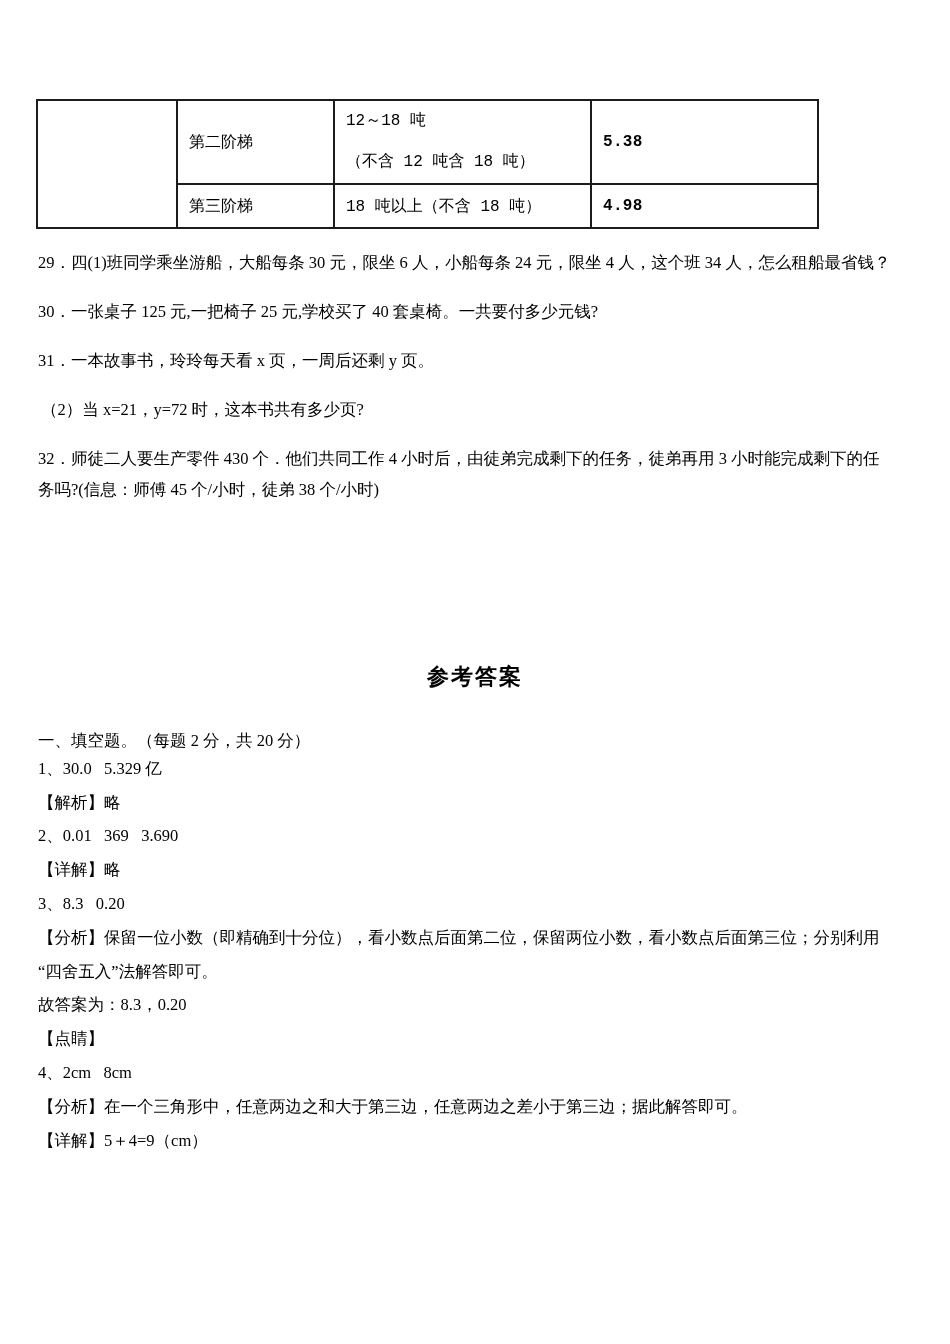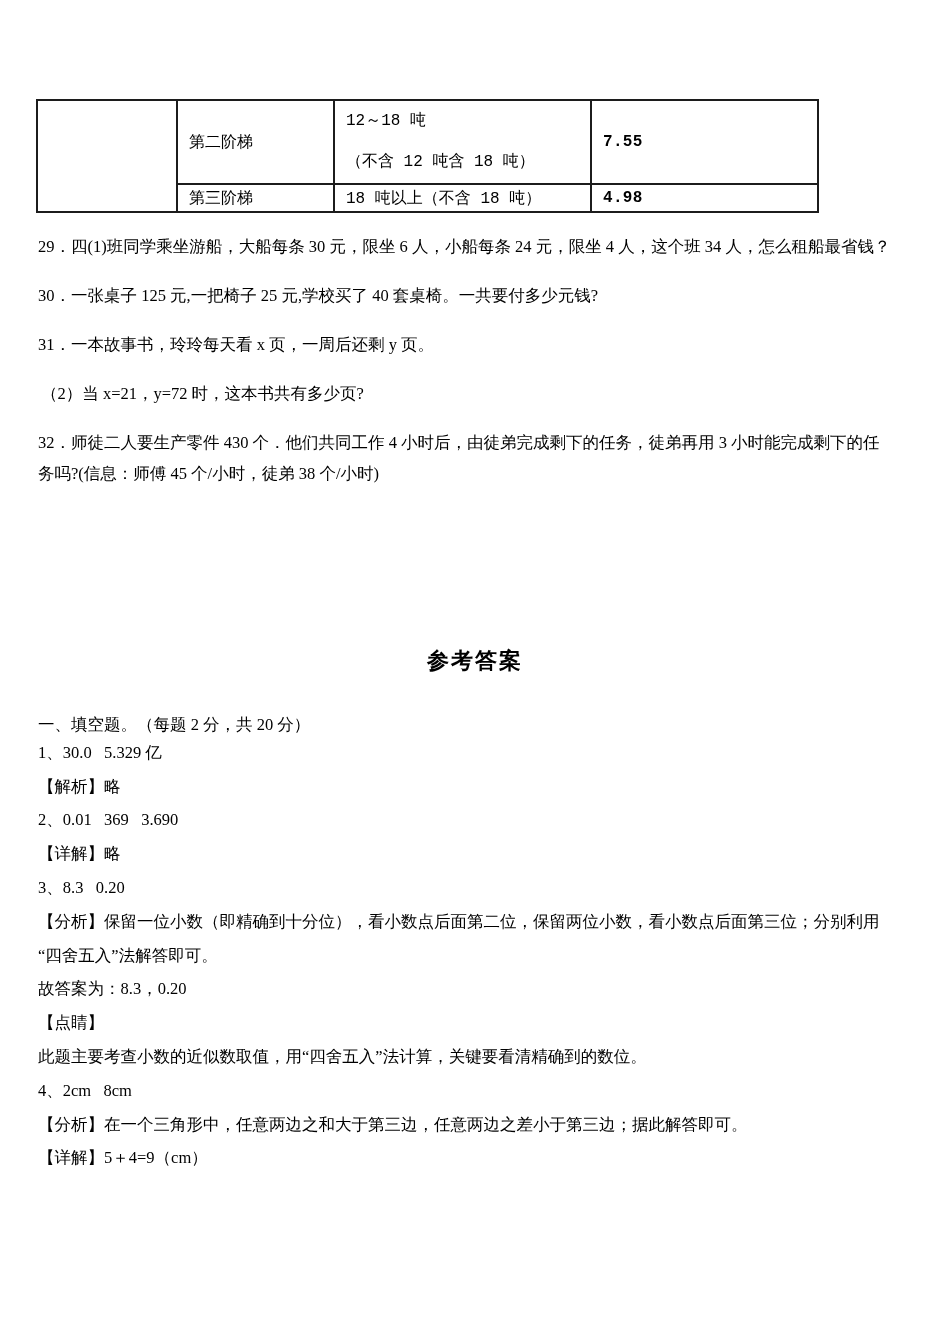--- a/index.html
+++ b/index.html
@@ -21,21 +21,21 @@
   }
   .wtable td{
     border:2px solid #1c1c1c;
     padding:0 4px 0 11px;
     vertical-align:middle;
     font-size:16px;
     overflow:hidden;
     font-family:Liberation Mono, monospace;
   }
   .wtable .row1{height:79px;}
-  .wtable .row2{height:28px;}
+  .wtable .row2{height:44px;}
   .wtable .two-line{line-height:41px;}
   .wtable .price{font-weight:bold;letter-spacing:0.3px;}
   
   .questions{
     margin:18px 0 0 38px;
     width:895px;
   }
   .q-line{
     line-height:31px;
     white-space:pre;
@@ -75,21 +75,21 @@
       <col style="width:227px">
     </colgroup>
     <tbody>
         <tr class="row1">
       <td rowspan="2"></td>
       <td>第二阶梯</td>
       <td class="two-line">
         <div>12～18 吨</div>
         <div>（不含 12 吨含 18 吨）</div>
       </td>
-      <td class="price">7.55</td>
+      <td class="price">5.38</td>
     </tr>
     <tr class="row2">
       <td>第三阶梯</td>
       <td>18 吨以上（不含 18 吨）</td>
       <td class="price">4.98</td>
     </tr>
   </tbody>
     </table>
 
   <div class="questions">
@@ -107,19 +107,18 @@
     <div class="ans-line">一、填空题。（每题 2 分，共 20 分）</div>
     <div class="ans-line tight">1、30.0   5.329 亿</div>
     <div class="ans-line">【解析】略</div>
     <div class="ans-line">2、0.01   369   3.690</div>
     <div class="ans-line">【详解】略</div>
     <div class="ans-line">3、8.3   0.20</div>
     <div class="ans-line">【分析】保留一位小数（即精确到十分位），看小数点后面第二位，保留两位小数，看小数点后面第三位；分别利用</div>
     <div class="ans-line">“四舍五入”法解答即可。</div>
     <div class="ans-line">故答案为：8.3，0.20</div>
     <div class="ans-line">【点睛】</div>
-    <div class="ans-line">此题主要考查小数的近似数取值，用“四舍五入”法计算，关键要看清精确到的数位。</div>
     <div class="ans-line">4、2cm   8cm</div>
     <div class="ans-line">【分析】在一个三角形中，任意两边之和大于第三边，任意两边之差小于第三边；据此解答即可。</div>
     <div class="ans-line">【详解】5＋4=9（cm）</div>
   </div>
 
 </div>
 
 </body></html>

